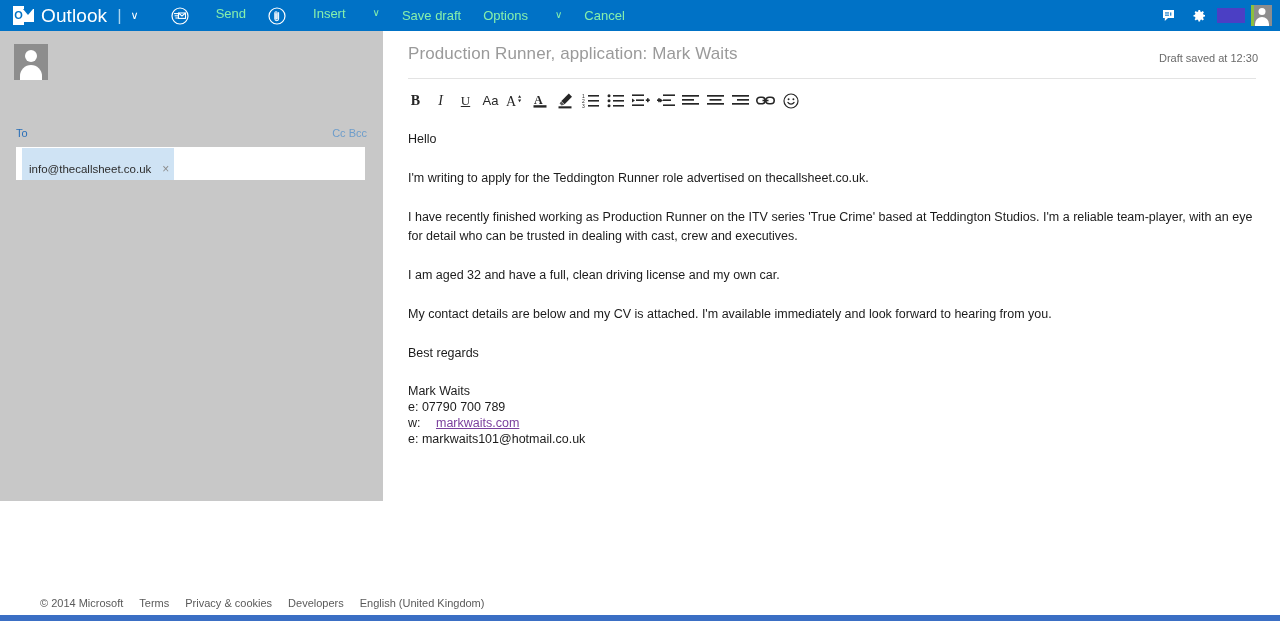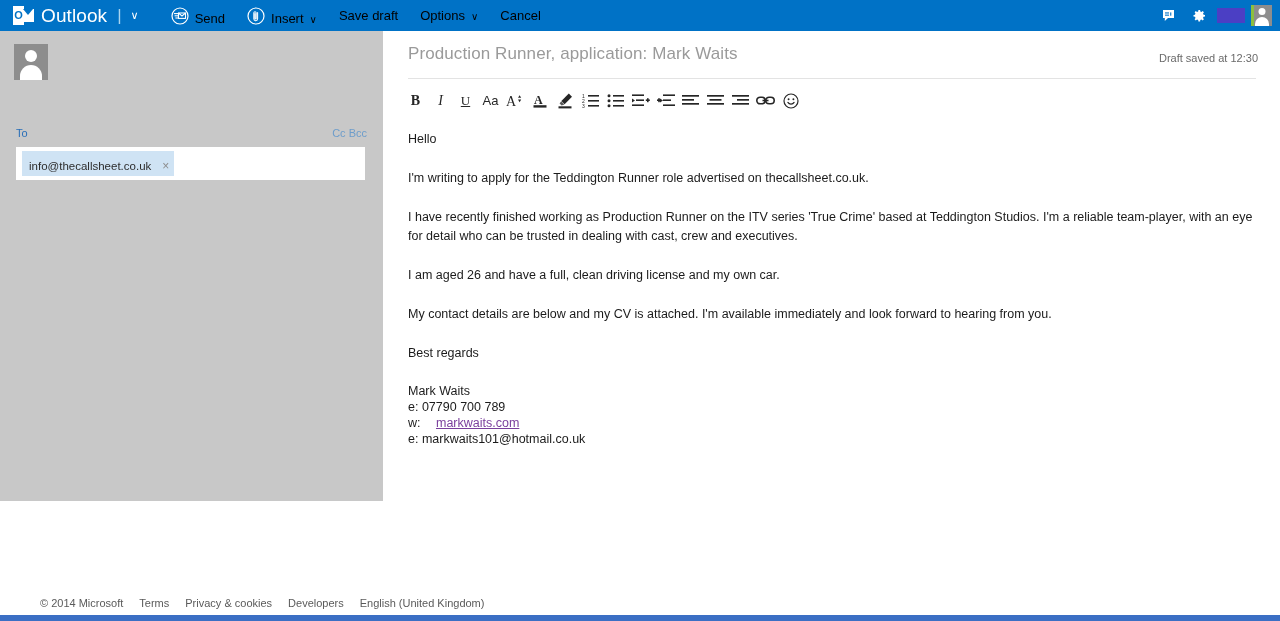--- a/index.html
+++ b/index.html
@@ -86,26 +86,27 @@
     color: #ffffff;
   }
 
   .tb-actions {
     display: flex;
     align-items: center;
     margin-left: 32px;
   }
   .tb-item {
     display: flex;
-    align-items: flex-end;
+    align-items: flex-start;
     font-size: 13px;
-    color: #000000;
+    color: #86efac;
     margin-right: 22px;
     cursor: pointer;
     white-space: nowrap;
+    gap: 21px;
   }
   .tb-item .glyph {
     display: inline-flex;
     align-items: center;
     justify-content: center;
     margin-right: 6px;
   }
   .tb-item .label { line-height: 1; }
   .tb-caret {
     margin-left: 6px;
@@ -225,21 +226,21 @@
     box-sizing: border-box;
     display: flex;
     align-items: center;
     padding: 0 4px;
   }
   .chip {
     display: inline-flex;
     align-items: center;
     height: 21px;
     background: #cfe3f4;
-    padding: 4px 5px 0 7px;
+    padding: 11px 5px 0 7px;
     margin-left: 2px;
     font-size: 11.5px;
     color: #2d2d2d;
     cursor: default;
   }
   .chip-x {
     margin-left: 11px;
     color: #8d8d8d;
     font-size: 12px;
     line-height: 1;
@@ -581,21 +582,21 @@
         <path d="M4.9 9.4 a3.6 3.6 0 0 0 6.2 0" fill="none" stroke="#262626" stroke-width="1.2" stroke-linecap="round"></path>
       </svg>
     </div>
 
   </div>
 
   <div class="mailbody">
     <p>Hello</p>
     <p>I'm writing to apply for the Teddington Runner role advertised on thecallsheet.co.uk.</p>
     <p>I have recently finished working as Production Runner on the ITV series 'True Crime' based at Teddington Studios. I'm a reliable team-player, with an eye for detail who can be trusted in dealing with cast, crew and executives.</p>
-    <p>I am aged 26 and have a full, clean driving license and my own car.</p>
+    <p>I am aged 32 and have a full, clean driving license and my own car.</p>
     <p>My contact details are below and my CV is attached. I'm available immediately and look forward to hearing from you.</p>
     <p>Best regards</p>
     <div class="sig">
       <p class="tight">Mark Waits</p>
       <p class="tight">e: 07790 700 789</p>
       <p class="tight"><span>w: </span><span class="weblink">markwaits.com</span></p>
       <p class="tight">e: markwaits101@hotmail.co.uk</p>
     </div>
   </div>
 

